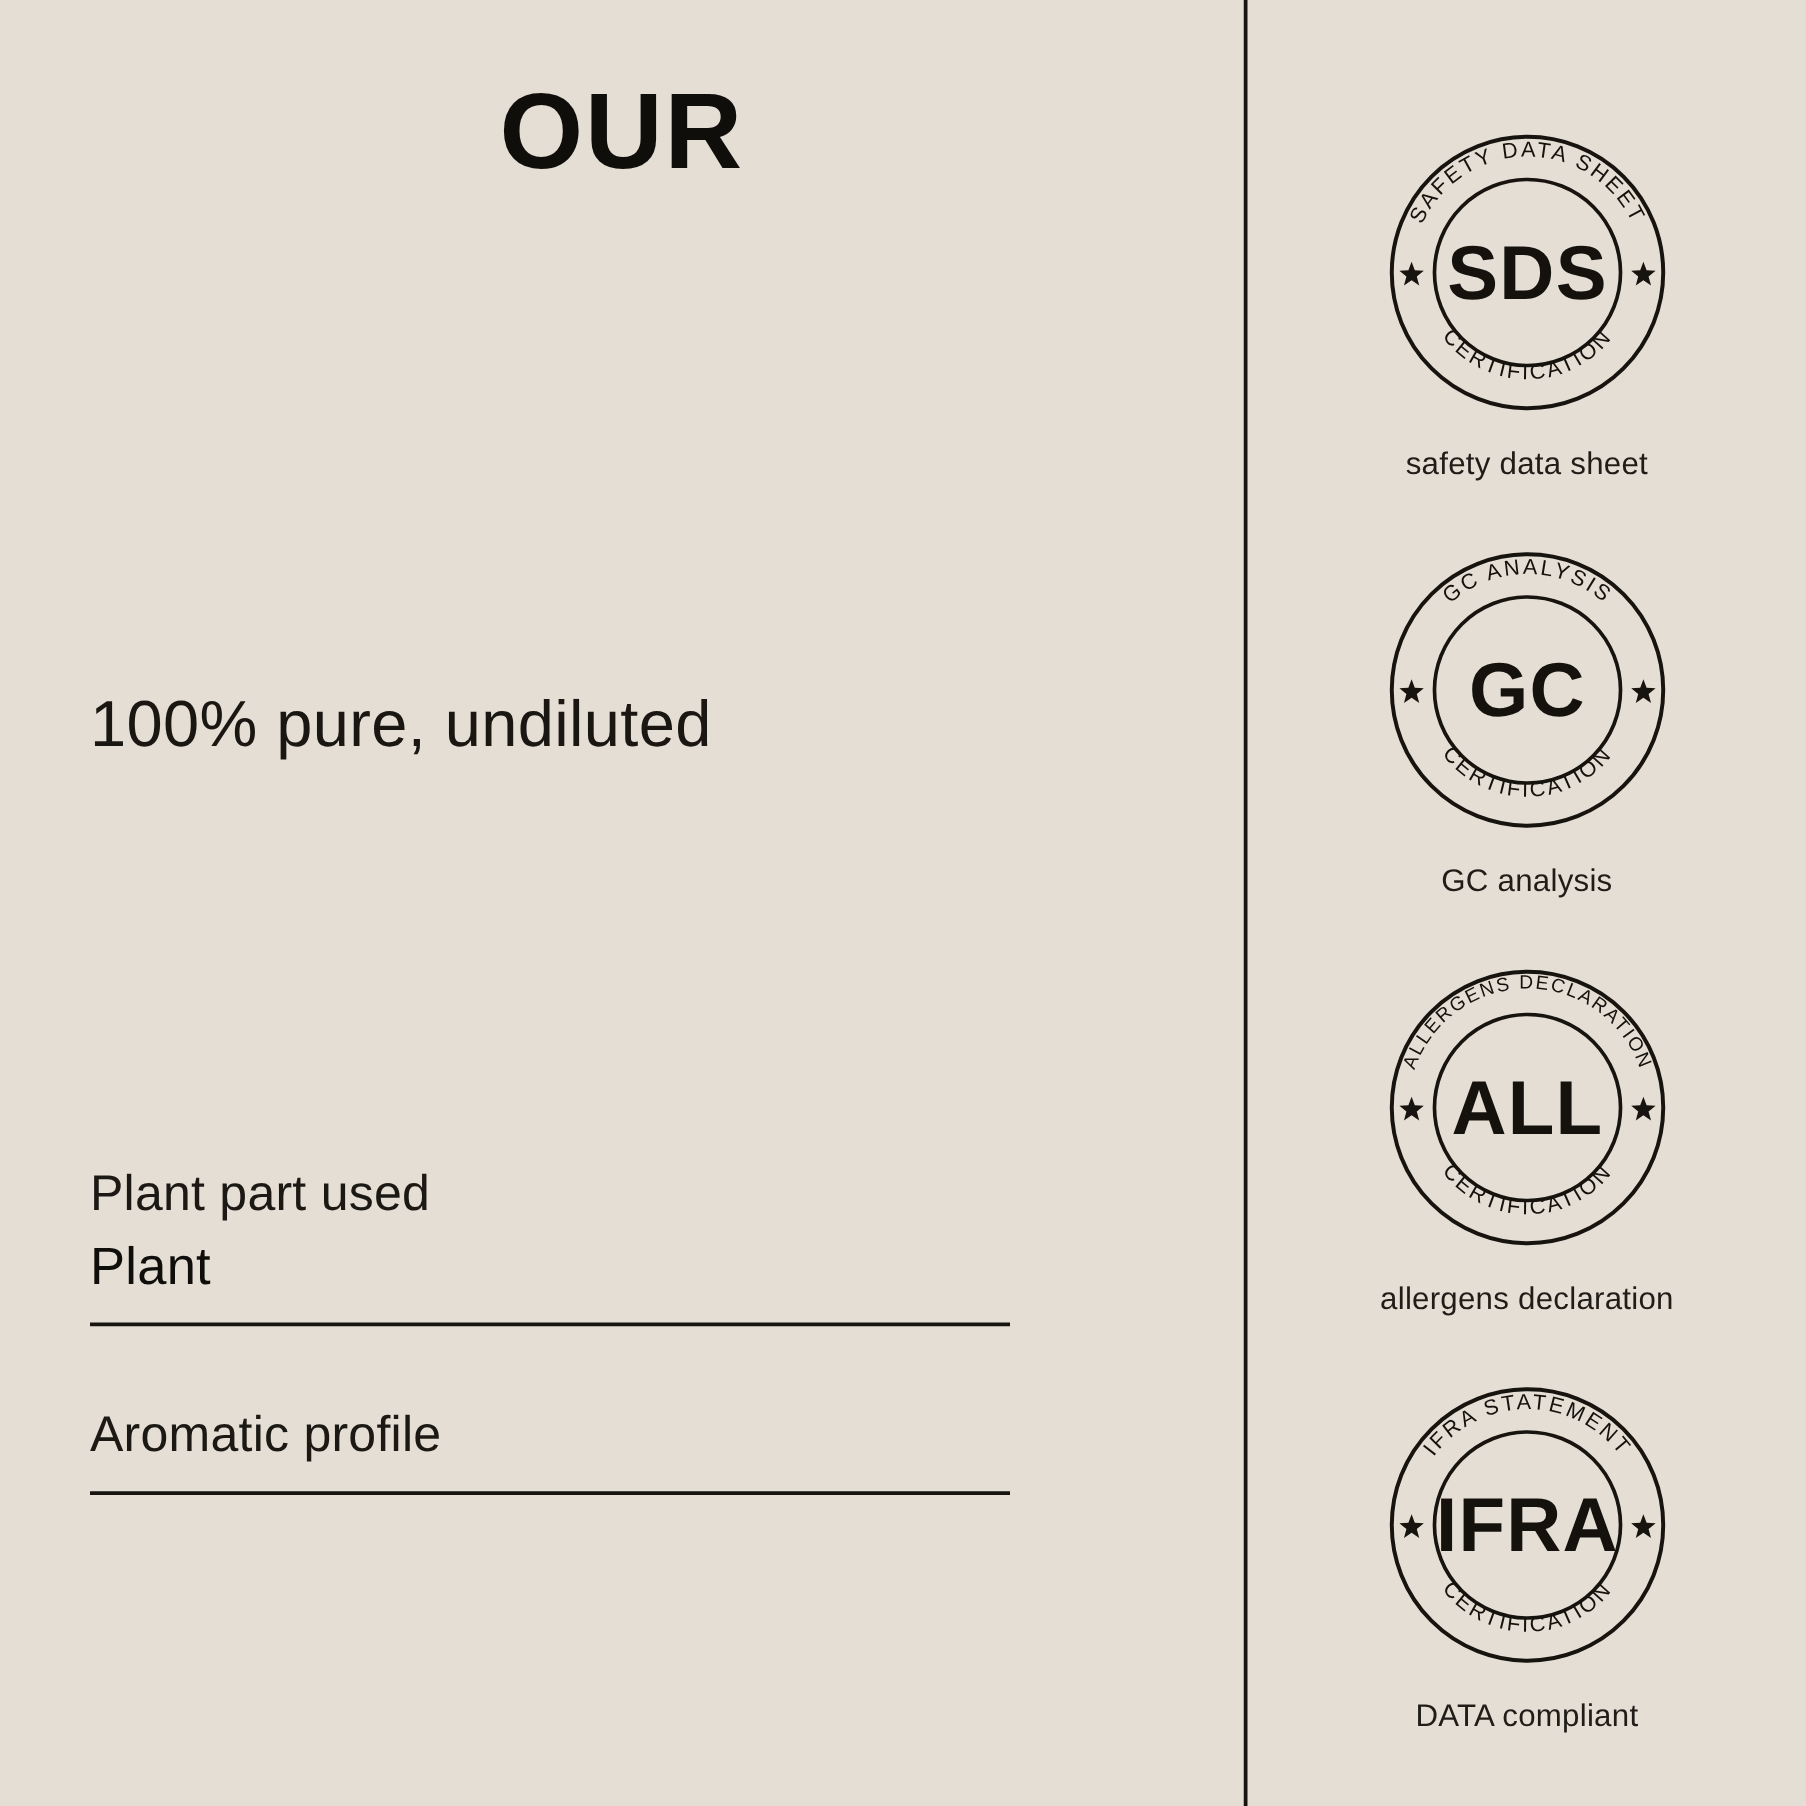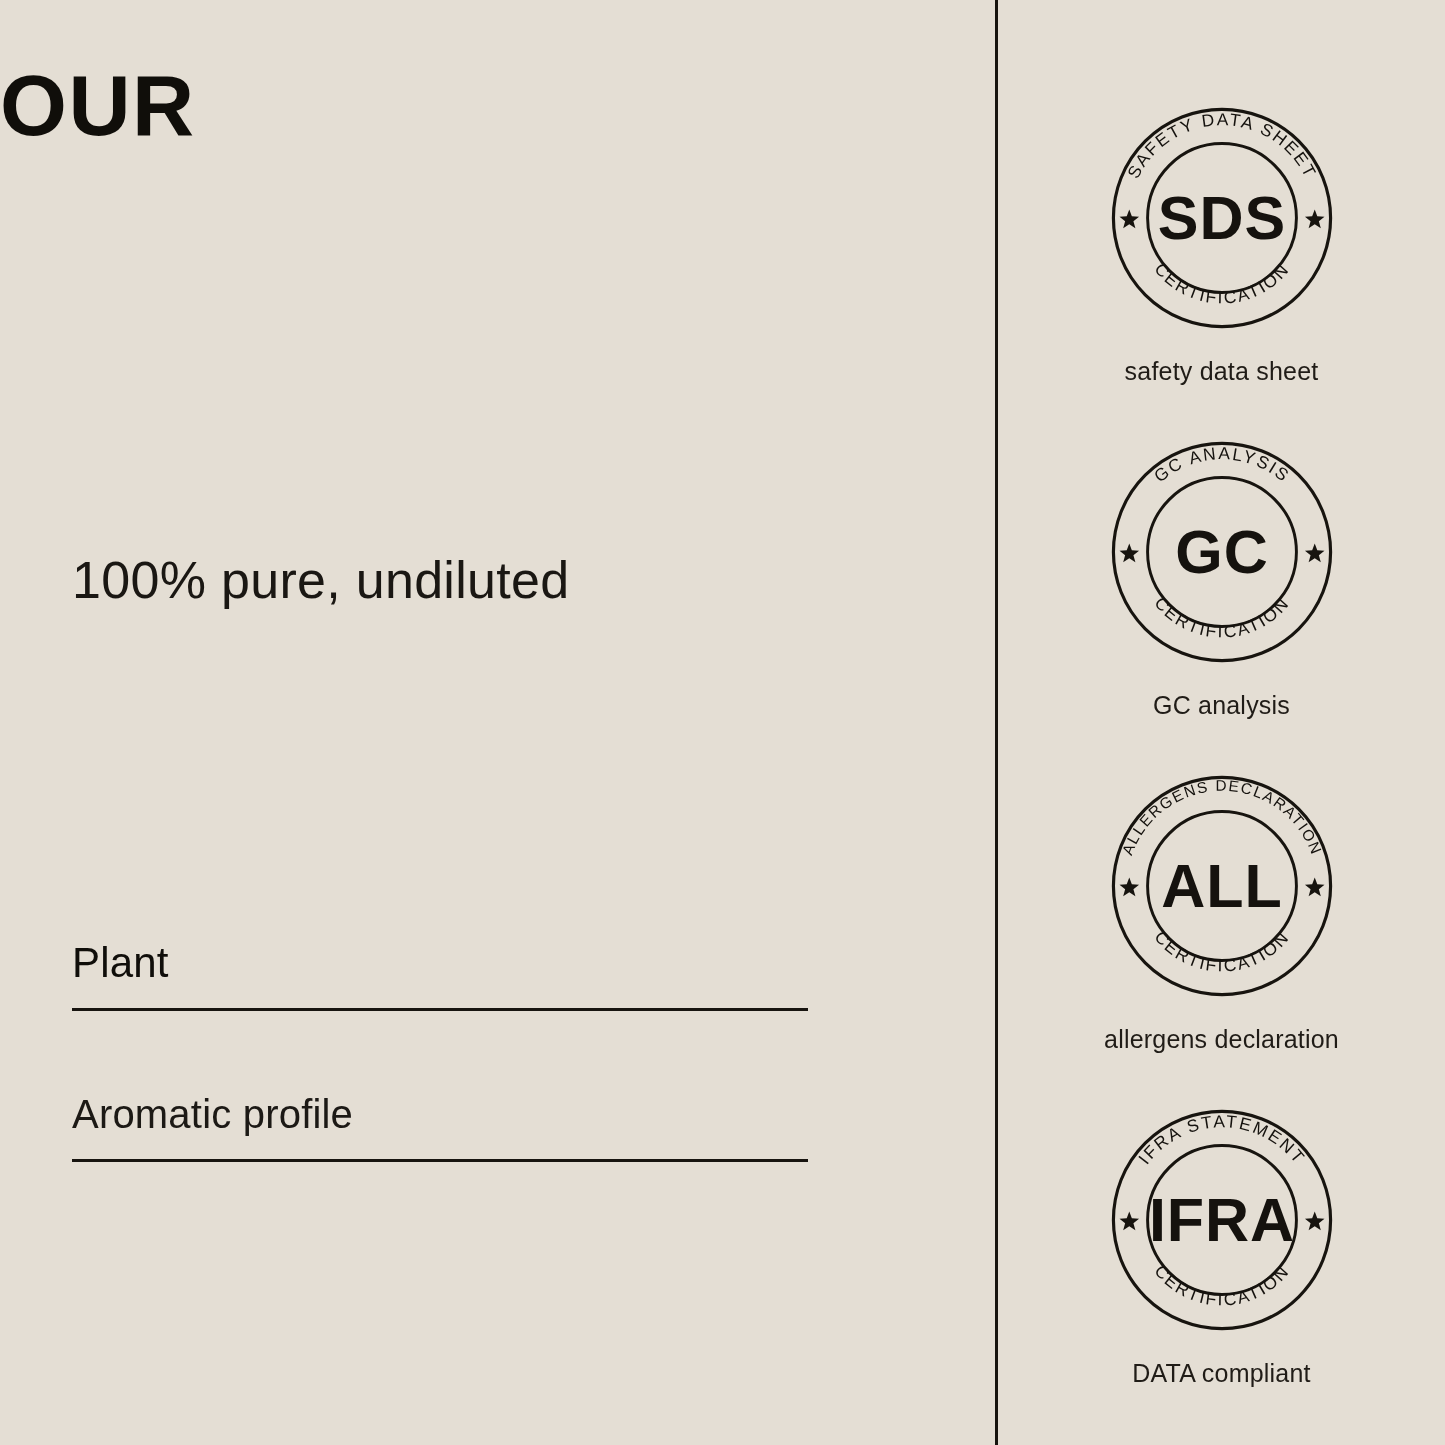--- a/index.html
+++ b/index.html
@@ -42,21 +42,21 @@
     top: 0;
     width: 995px;
     height: 1445px;
   }
 
   .heading-block {
     position: absolute;
     left: 0;
     top: 62px;
     width: 995px;
-    text-align: left;
+    text-align: center;
   }
   .heading-main {
     font-size: 86px;
     font-weight: 700;
     letter-spacing: 1.5px;
     line-height: 1.02;
     color: #100E0A;
   }
   .heading-sub {
     font-size: 55px;
@@ -100,21 +100,21 @@
   }
 
   
   .specs {
     position: absolute;
     left: 72px;
     top: 930px;
     width: 736px;
   }
   .spec-field { width: 736px; }
-  .spec-field + .spec-field { margin-top: 78px; }
+  .spec-field + .spec-field { margin-top: 62px; }
 
   .spec-label {
     font-size: 40px;
     font-weight: 300;
     letter-spacing: 0.2px;
     line-height: 1.25;
     color: #1C1915;
   }
   .spec-value {
     font-size: 42px;
@@ -202,20 +202,21 @@
       <div class="heading-main">OUR</div>
     </div>
 
     <div class="product-block">
       <div class="tagline">100% pure, undiluted</div>
     </div>
 
     <div class="specs">
 
       <div class="spec-field">
+        <div class="spec-label">Plant part used</div>
         <div class="spec-value">Plant</div>
         <div class="spec-rule"></div>
       </div>
 
       <div class="spec-field">
         <div class="spec-label">Aromatic profile</div>
         <div class="spec-rule"></div>
       </div>
 
     </div>

